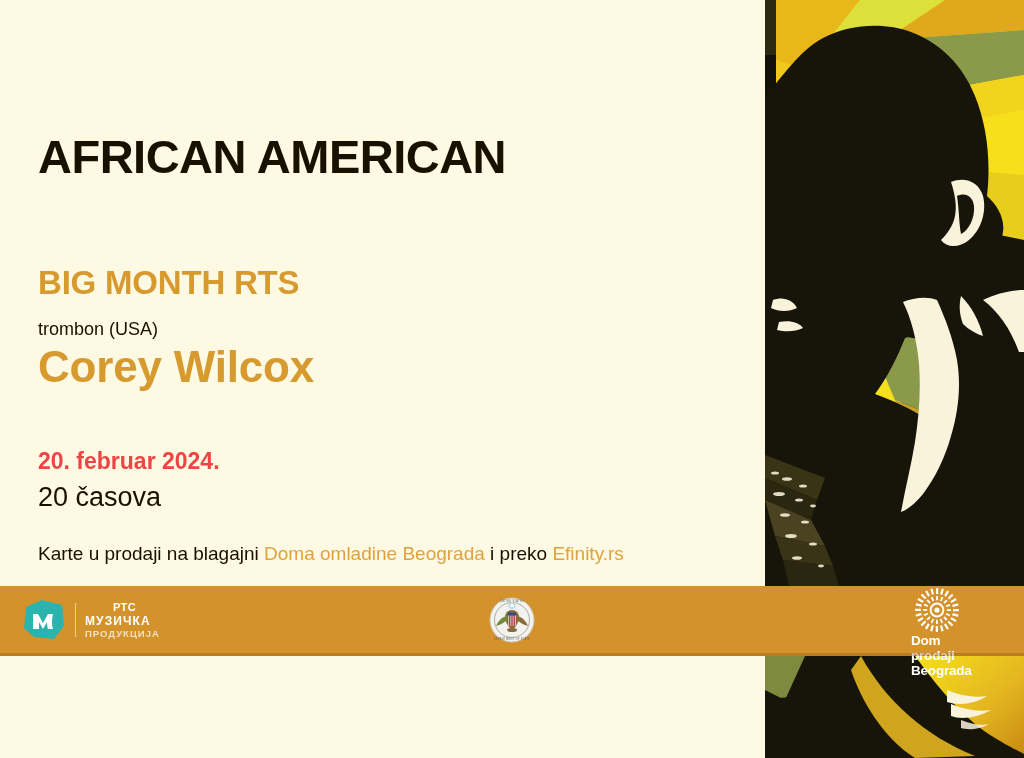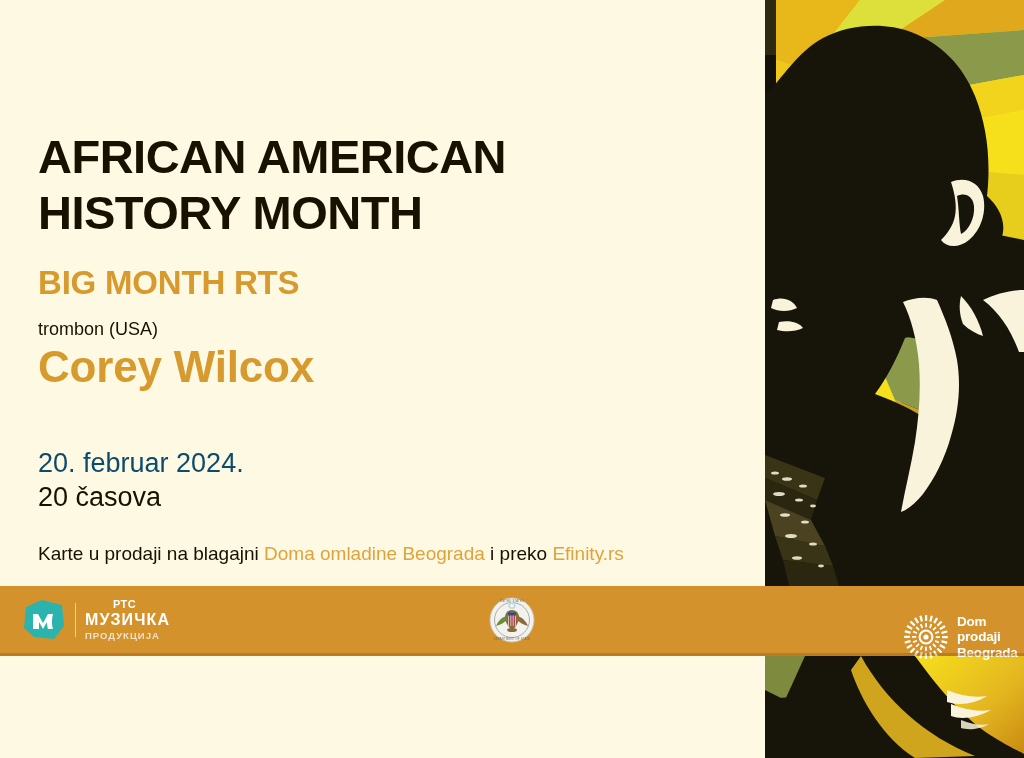--- a/index.html
+++ b/index.html
@@ -81,23 +81,23 @@
     position: absolute;
     left: 38px; top: 415px;
     color: #191100;
     font-size: 27px;
     line-height: 1;
     white-space: nowrap;
   }
   #date {
     position: absolute;
     left: 38px; top: 450px;
-    color: #0c4a6e;
-    font-weight: normal;
-    font-size: 27px;
+    color: #ef4444;
+    font-weight: bold;
+    font-size: 23px;
     line-height: 1;
     white-space: nowrap;
   }
   #time {
     position: absolute;
     left: 38px; top: 484px;
     color: #191100;
     font-size: 27px;
     line-height: 1;
     white-space: nowrap;
@@ -141,53 +141,52 @@
     display: flex; flex-direction: column;
     justify-content: center;
     line-height: 1.18;
   }
   #rts-text .l1 {
     color: #ffffff; font-weight: bold; font-size: 11px;
     letter-spacing: 0.4px;
     padding-left: 28px;
   }
   #rts-text .l2 {
-    color: #ffffff; font-weight: bold; font-size: 16px;
+    color: #ffffff; font-weight: bold; font-size: 12px;
     letter-spacing: 1.1px;
   }
   #rts-text .l3 {
     color: rgba(255,255,255,0.72); font-weight: bold; font-size: 9.5px;
     letter-spacing: 1px;
   }
 
   
   #seal-logo { left: 489px; top: 11px; }
   #seal { width: 46px; height: 46px; }
 
   
-  #dob-logo { left: 903px; top: 28px; }
+  #dob-logo { left: 903px; top: 1px; flex-direction: column; }
   #dob-mark { width: 46px; height: 46px; }
   #dob-text {
     margin-left: 8px;
     color: #ffffff;
     font-weight: bold;
     font-size: 13.5px;
     line-height: 1.12;
     letter-spacing: -0.2px;
   }
 </style>
 </head>
 <body>
 
 <div id="poster">
 
   <div id="textcol">
 
     <div class="title-line" id="title1">AFRICAN AMERICAN</div>
-    <div class="title-line" id="title2">HISTORY MONTH</div>
 
     <div id="band">BIG MONTH RTS</div>
     <div id="instrument">trombon (USA)</div>
     <div id="artist">Corey Wilcox</div>
 
     <div id="date">20. februar 2024.</div>
     <div id="time">20 časova</div>
 
     <div id="tickets"><span>Karte u prodaji na blagajni </span><span class="accent">Doma omladine Beograda</span><span> i preko </span><span class="accent">Efinity.rs</span></div>
   </div>

